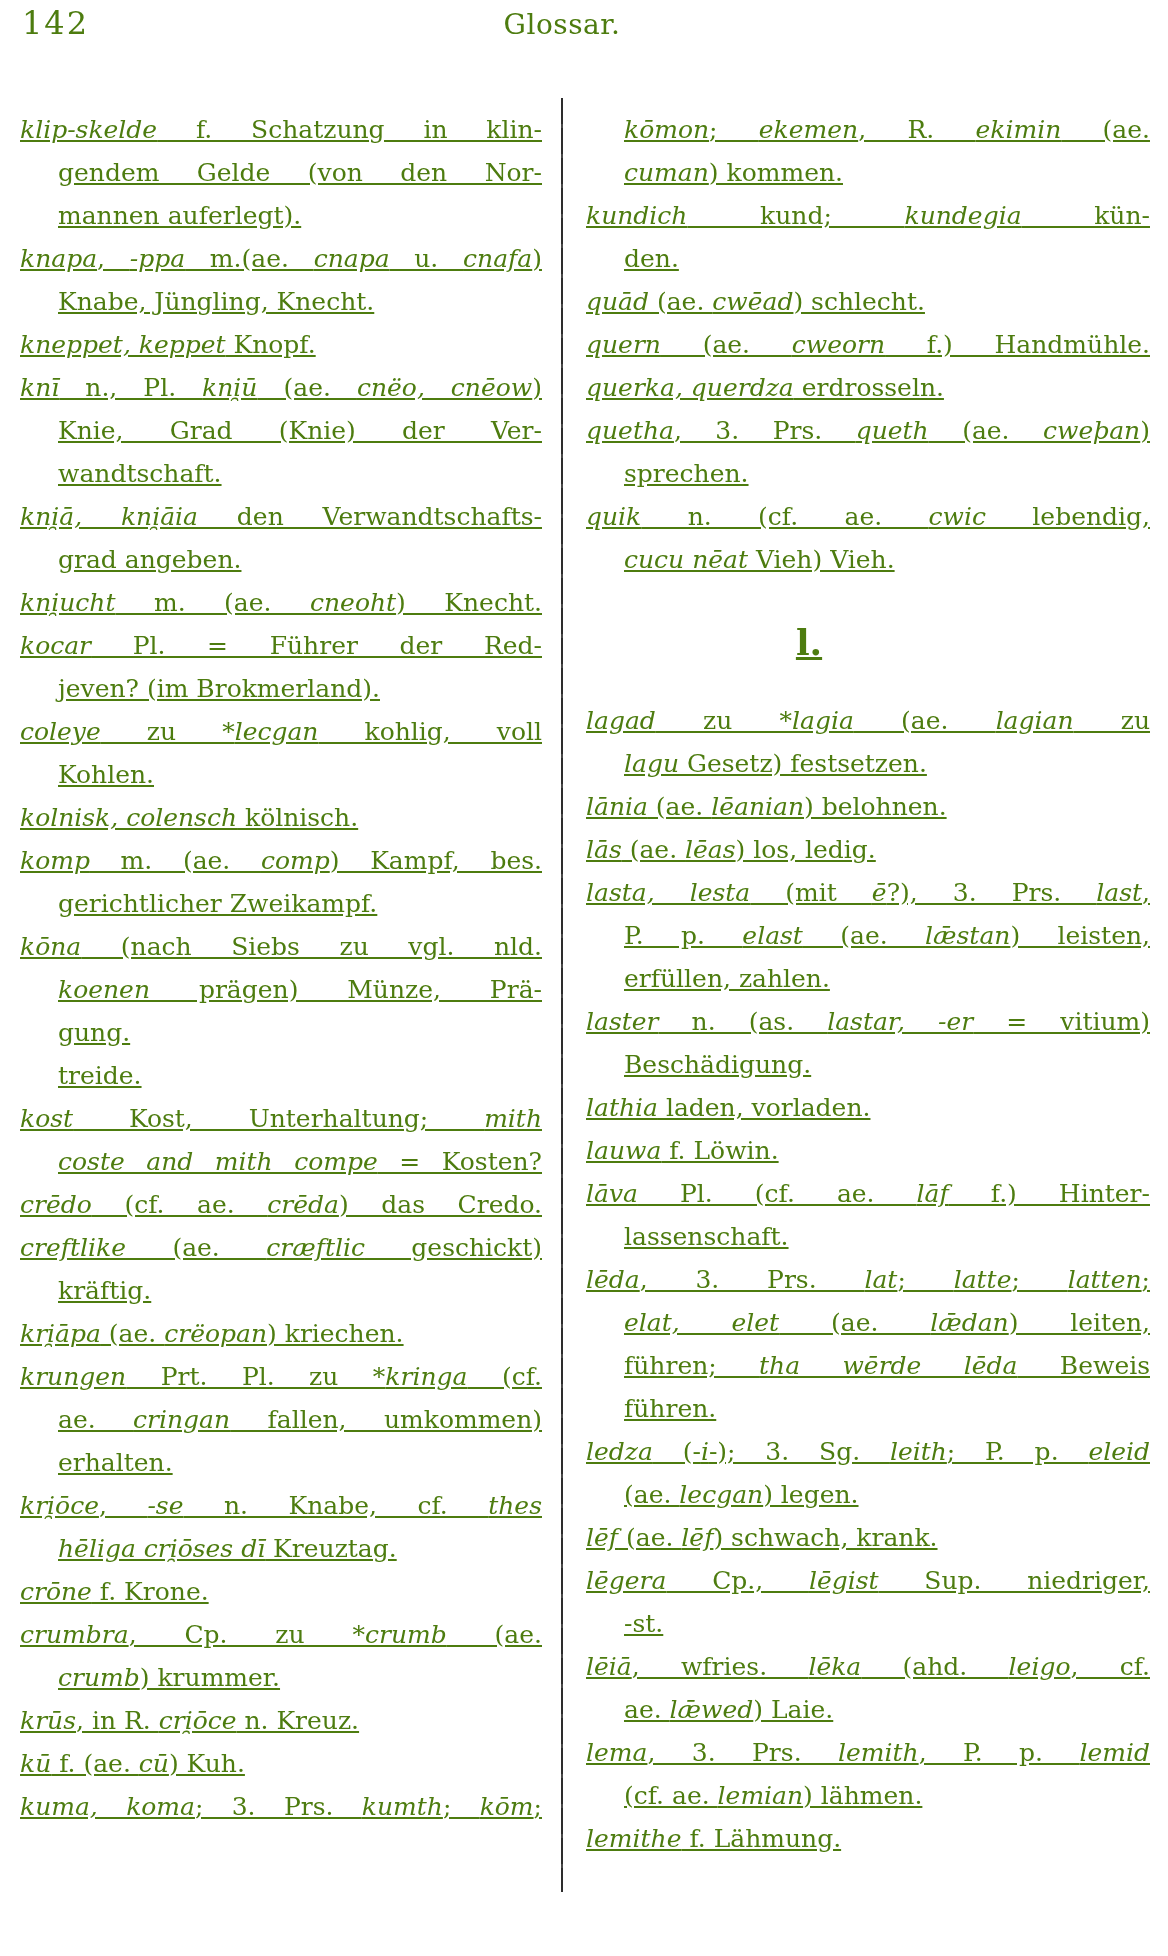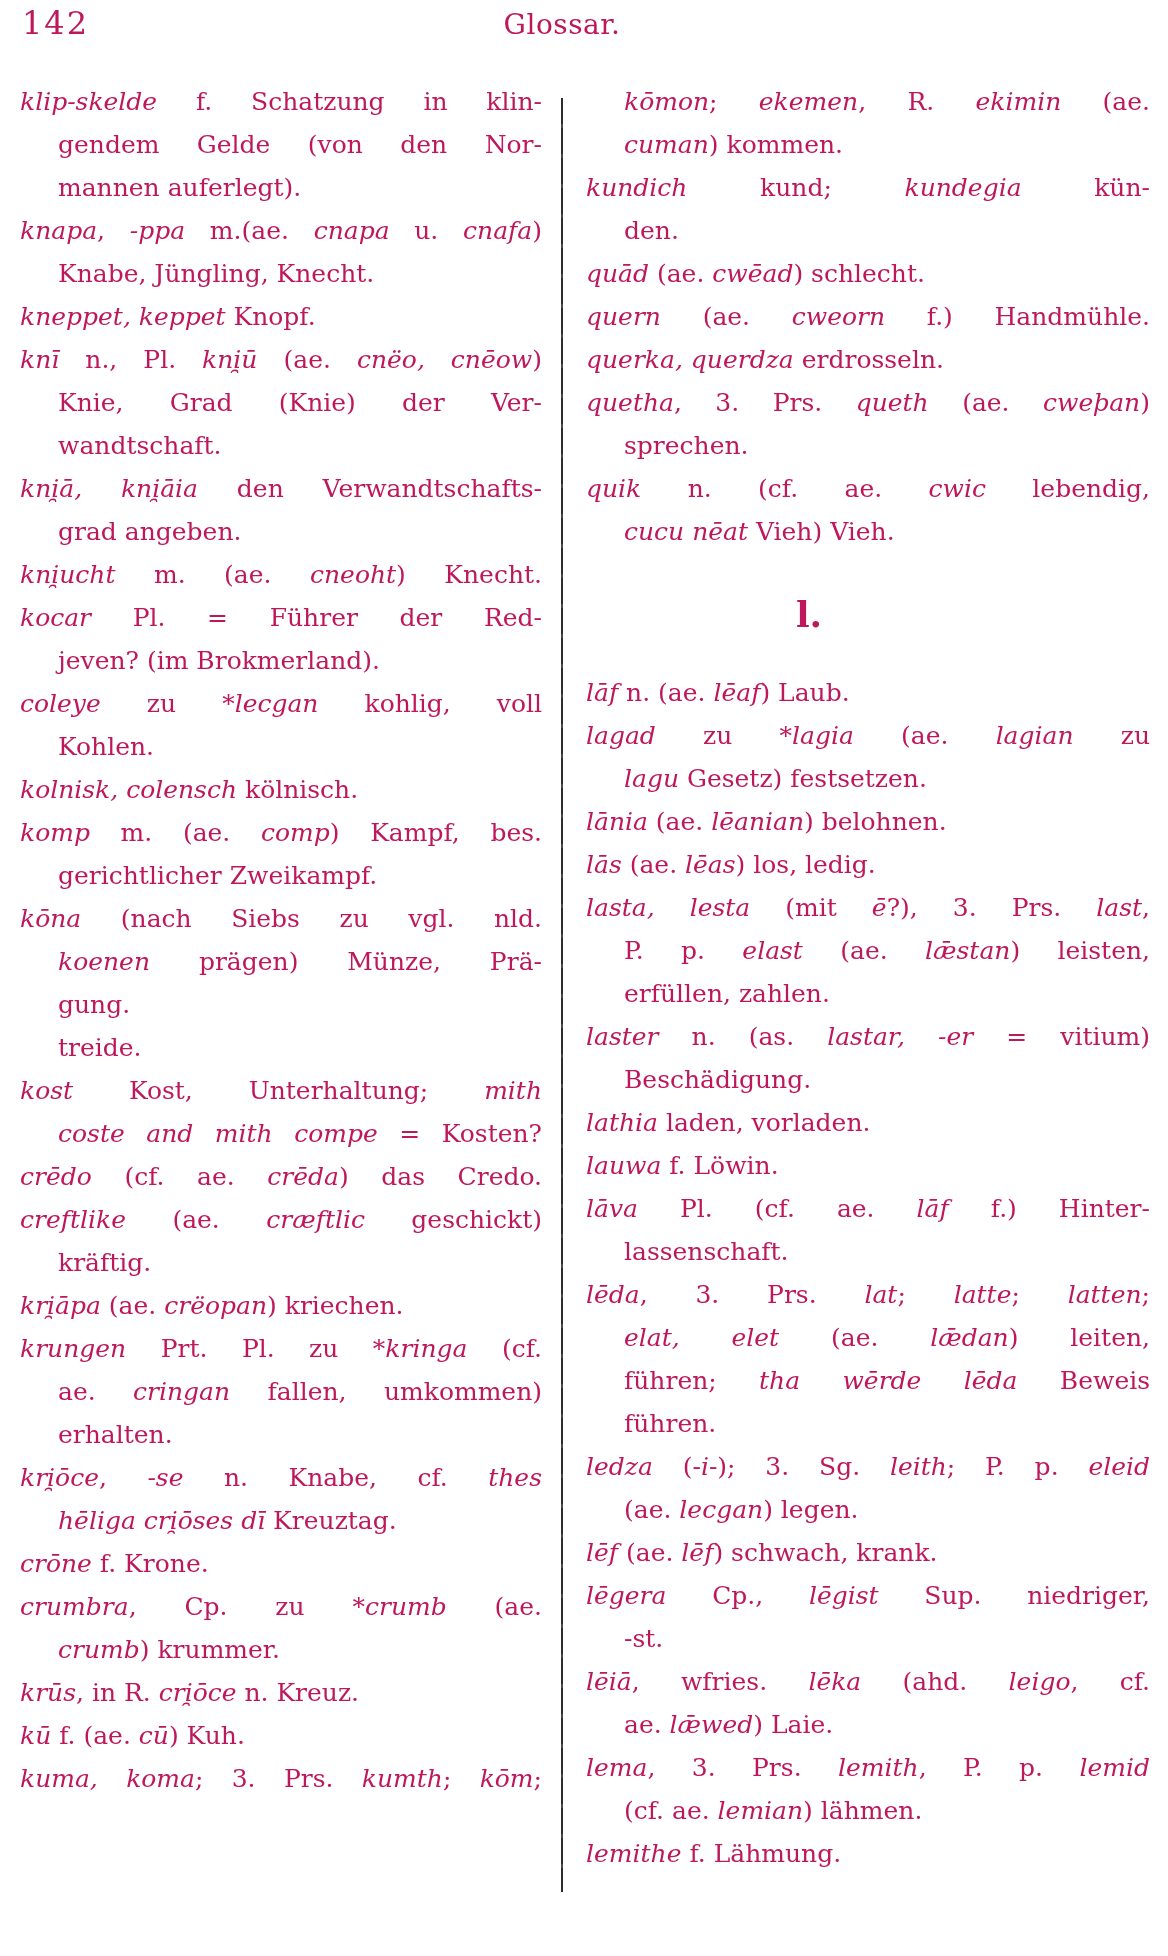--- a/index.html
+++ b/index.html
@@ -1,36 +1,37 @@
 <!DOCTYPE html>
 <html><head>
 <meta charset="utf-8">
 <style>
   html,body { margin:0; padding:0; background:#ffffff; }
   .page {
     position:relative;
     width:1168px; height:1956px;
     background:#ffffff;
-    color:#be185d;
+    color:#4d7c0f;
     font-family:"DejaVu Serif","Liberation Serif",serif;
     overflow:hidden;
   }
   .page-number {
     position:absolute; left:22px; top:4px;
     font-size:32px; letter-spacing:2px;
   }
   .page-header {
     position:absolute; left:0; top:8px; width:1168px;
     text-align:center; font-size:28px; letter-spacing:0.5px;
     transform:translateX(-22px);
   }
   .col {
-    position:absolute; top:80px;
+    position:absolute; top:108px;
     font-size:25px; line-height:43px;
     overflow:hidden;
+    text-decoration:underline;
   }
   .col-left  { left:20px;  width:522px; }
   .col-right { left:586px; width:564px; }
   .divider {
     position:absolute; left:561px; top:98px;
     width:2px; height:1794px;
     background:repeating-linear-gradient(to bottom,#2d2d2d 0 26px,#4a4a4a 26px 30px);
   }
   .entry { margin:0; }
   .line { min-height:43px; text-align:left; }
@@ -159,23 +160,20 @@
       <div class="entry">
         <div class="line fill"><span class="it">quetha</span><span class="rm">, 3. Prs. </span><span class="it">queth</span><span class="rm"> (ae. </span><span class="it">cweþan</span><span class="rm">)</span></div>
         <div class="line cont"><span class="rm">sprechen.</span></div>
       </div>
       <div class="entry">
         <div class="line fill"><span class="it">quik</span><span class="rm"> n. (cf. ae. </span><span class="it">cwic</span><span class="rm"> lebendig,</span></div>
         <div class="line cont"><span class="it">cucu nēat</span><span class="rm"> Vieh) Vieh.</span></div>
       </div>
       <div class="section-heading">l.</div>
       <div class="entry">
-        <div class="line"><span class="it">lāf</span><span class="rm"> n. (ae. </span><span class="it">lēaf</span><span class="rm">) Laub.</span></div>
-      </div>
-      <div class="entry">
         <div class="line fill"><span class="it">lagad</span><span class="rm"> zu *</span><span class="it">lagia</span><span class="rm"> (ae. </span><span class="it">lagian</span><span class="rm"> zu</span></div>
         <div class="line cont"><span class="it">lagu</span><span class="rm"> Gesetz) festsetzen.</span></div>
       </div>
       <div class="entry">
         <div class="line"><span class="it">lānia</span><span class="rm"> (ae. </span><span class="it">lēanian</span><span class="rm">) belohnen.</span></div>
       </div>
       <div class="entry">
         <div class="line"><span class="it">lās</span><span class="rm"> (ae. </span><span class="it">lēas</span><span class="rm">) los, ledig.</span></div>
       </div>
       <div class="entry">

